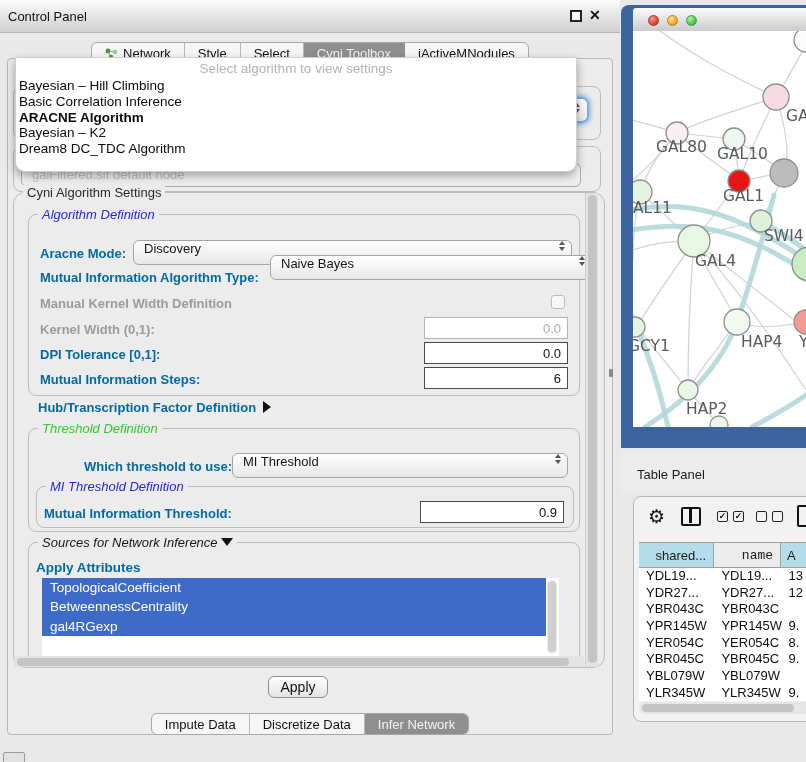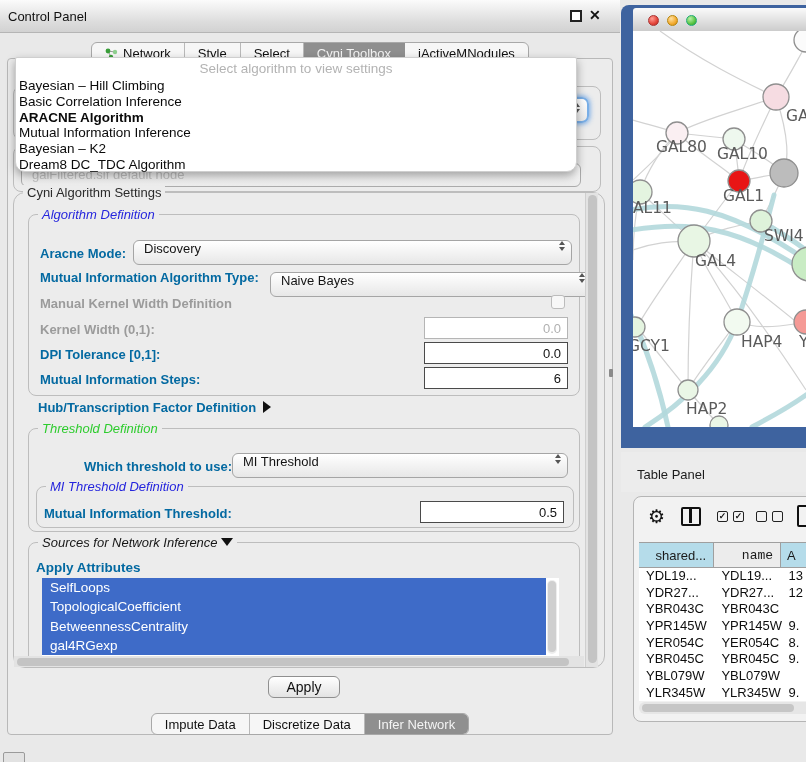--- a/index.html
+++ b/index.html
@@ -70,21 +70,21 @@
   .attr-item { height:19.3px; line-height:19.3px; color:#fff; font-size:13.5px; padding-left:8px; width:504px; }
   #attr-vscroll { left:547px; top:580px; width:10px; height:74px; background:#ededed; border-radius:5px; }
   #attr-vthumb { position:absolute; left:1px; top:1px; width:8px; height:71px; background:#cfcfcf; border-radius:4px; }
 
   
   #set-vscroll { left:585px; top:193px; width:13px; height:474px; background:#e3e3e3; border-left:1px solid #cfcfcf; }
   #set-vthumb { position:absolute; left:2px; top:2px; width:9px; height:468px; background:#c4c4c4; border-radius:5px; }
   #set-hscroll { left:14px; top:656px; width:570px; height:11px; background:#e3e3e3; }
   #set-hthumb { position:absolute; left:3px; top:1.5px; width:552px; height:8px; background:#c4c4c4; border-radius:4px; }
 
-  #apply-btn { left:268px; top:676px; width:72px; height:22px; background:linear-gradient(#ffffff,#e3e3e3); border:1px solid #8f8f8f; border-radius:6px; font-size:14px; color:#111; display:flex; align-items:center; justify-content:center; }
+  #apply-btn { left:268px; top:676px; width:60px; height:22px; background:linear-gradient(#ffffff,#e3e3e3); border:1px solid #8f8f8f; border-radius:6px; font-size:14px; color:#111; display:flex; align-items:center; justify-content:center; }
 
   #mini-icon { left:3px; top:752px; width:22px; height:16px; border:1px solid #9a9a9a; background:#e2e2e2; border-radius:2px; }
   #splitter-dot { left:609px; top:369px; width:4px; height:8px; background:#8a8a8a; border-radius:1px; }
 
   
   #net-window { left:621px; top:5px; width:185px; height:443px; background:#3e639f; border-radius:8px 0 0 0; }
   #net-titlebar { left:633px; top:8px; width:173px; height:23px; background:linear-gradient(#fafafa,#cccccc); border-radius:3px 0 0 0; }
   .tl { position:absolute; top:7px; width:11px; height:11px; border-radius:50%; }
   #tl-red { left:15px; background:radial-gradient(circle at 35% 30%, #ff9c93, #e4453a 60%, #b02a20); border:0.5px solid #a33; }
   #tl-yellow { left:34px; background:radial-gradient(circle at 35% 30%, #ffe0a0, #f3ab30 60%, #c98414); border:0.5px solid #b8860b; }
@@ -164,21 +164,20 @@
   </div>
   <div class="abs groupbox" id="hidden-group2"></div>
   <div class="abs" id="hidden-combo2">galFiltered.sif default node</div>
 
   <div class="abs" id="algo-overlay">
     <div id="algo-placeholder">Select algorithm to view settings</div>
     <div id="algo-items">
         <div class="algo-item">Bayesian – Hill Climbing</div>
         <div class="algo-item">Basic Correlation Inference</div>
         <div class="algo-item bold">ARACNE Algorithm</div>
-        <div class="algo-item">Mutual Information Inference</div>
         <div class="algo-item">Bayesian – K2</div>
         <div class="algo-item">Dream8 DC_TDC Algorithm</div>
       </div>
   </div>
 
   <div class="abs" id="settings-panel">
     <span class="gtitle dark">Cyni Algorithm Settings</span>
   </div>
 
   <div class="abs groupbox" style="left:28px;top:214px;width:552px;height:182px">
@@ -186,21 +185,21 @@
   </div>
   <div class="lbl abs" style="left:40px;top:246px">Aracne Mode:</div>
   <div class="combo" style="left:133px;top:240px;width:439px;height:25px">
     <span class="ctext">Discovery</span>
     <span class="stepper">
         <i class="up"></i>
         <i class="dn"></i>
       </span>
   </div>
   <div class="lbl abs" style="left:40px;top:270px">Mutual Information Algorithm Type:</div>
-  <div class="combo" style="left:270px;top:272px;width:322px;height:25px">
+  <div class="combo" style="left:270px;top:255px;width:322px;height:25px">
     <span class="ctext">Naive Bayes</span>
     <span class="stepper">
         <i class="up"></i>
         <i class="dn"></i>
       </span>
   </div>
   <div class="lbl dis abs" style="left:40px;top:296px">Manual Kernel Width Definition</div>
   <div class="chk" style="left:551px;top:295px"></div>
   <div class="lbl dis abs" style="left:40px;top:322px">Kernel Width (0,1):</div>
   <div class="tfield dis" style="left:424px;top:317px;width:144px;height:22px">0.0</div>
@@ -221,28 +220,27 @@
     <span class="ctext">MI Threshold</span>
     <span class="stepper">
         <i class="up"></i>
         <i class="dn"></i>
       </span>
   </div>
   <div class="abs groupbox" style="left:36px;top:486px;width:538px;height:42px">
     <span class="gtitle blue">MI Threshold Definition</span>
   </div>
   <div class="lbl abs" style="left:44px;top:506px">Mutual Information Threshold:</div>
-  <div class="tfield en" style="left:420px;top:501px;width:144px;height:22px">0.5</div>
+  <div class="tfield en" style="left:420px;top:501px;width:144px;height:22px">0.9</div>
 
   <div class="abs groupbox" style="left:28px;top:542px;width:552px;height:124px">
     <span class="gtitle dark" style="color:#161616"><span>Sources for Network Inference</span> <span class="tri-down"></span></span>
   </div>
   <div class="lbl abs" style="left:36px;top:560px;font-size:13.5px">Apply Attributes</div>
   <div class="abs" id="attr-list">
-      <div class="attr-item" style="background: rgb(62, 107, 200);">SelfLoops</div>
       <div class="attr-item" style="background: rgb(62, 107, 200);">TopologicalCoefficient</div>
       <div class="attr-item" style="background: rgb(62, 107, 200);">BetweennessCentrality</div>
       <div class="attr-item" style="background: rgb(62, 107, 200);">gal4RGexp</div>
     </div>
   <div class="abs" id="attr-vscroll">
       <div id="attr-vthumb"></div>
     </div>
 
   <div class="abs" id="set-vscroll">
       <div id="set-vthumb"></div>

